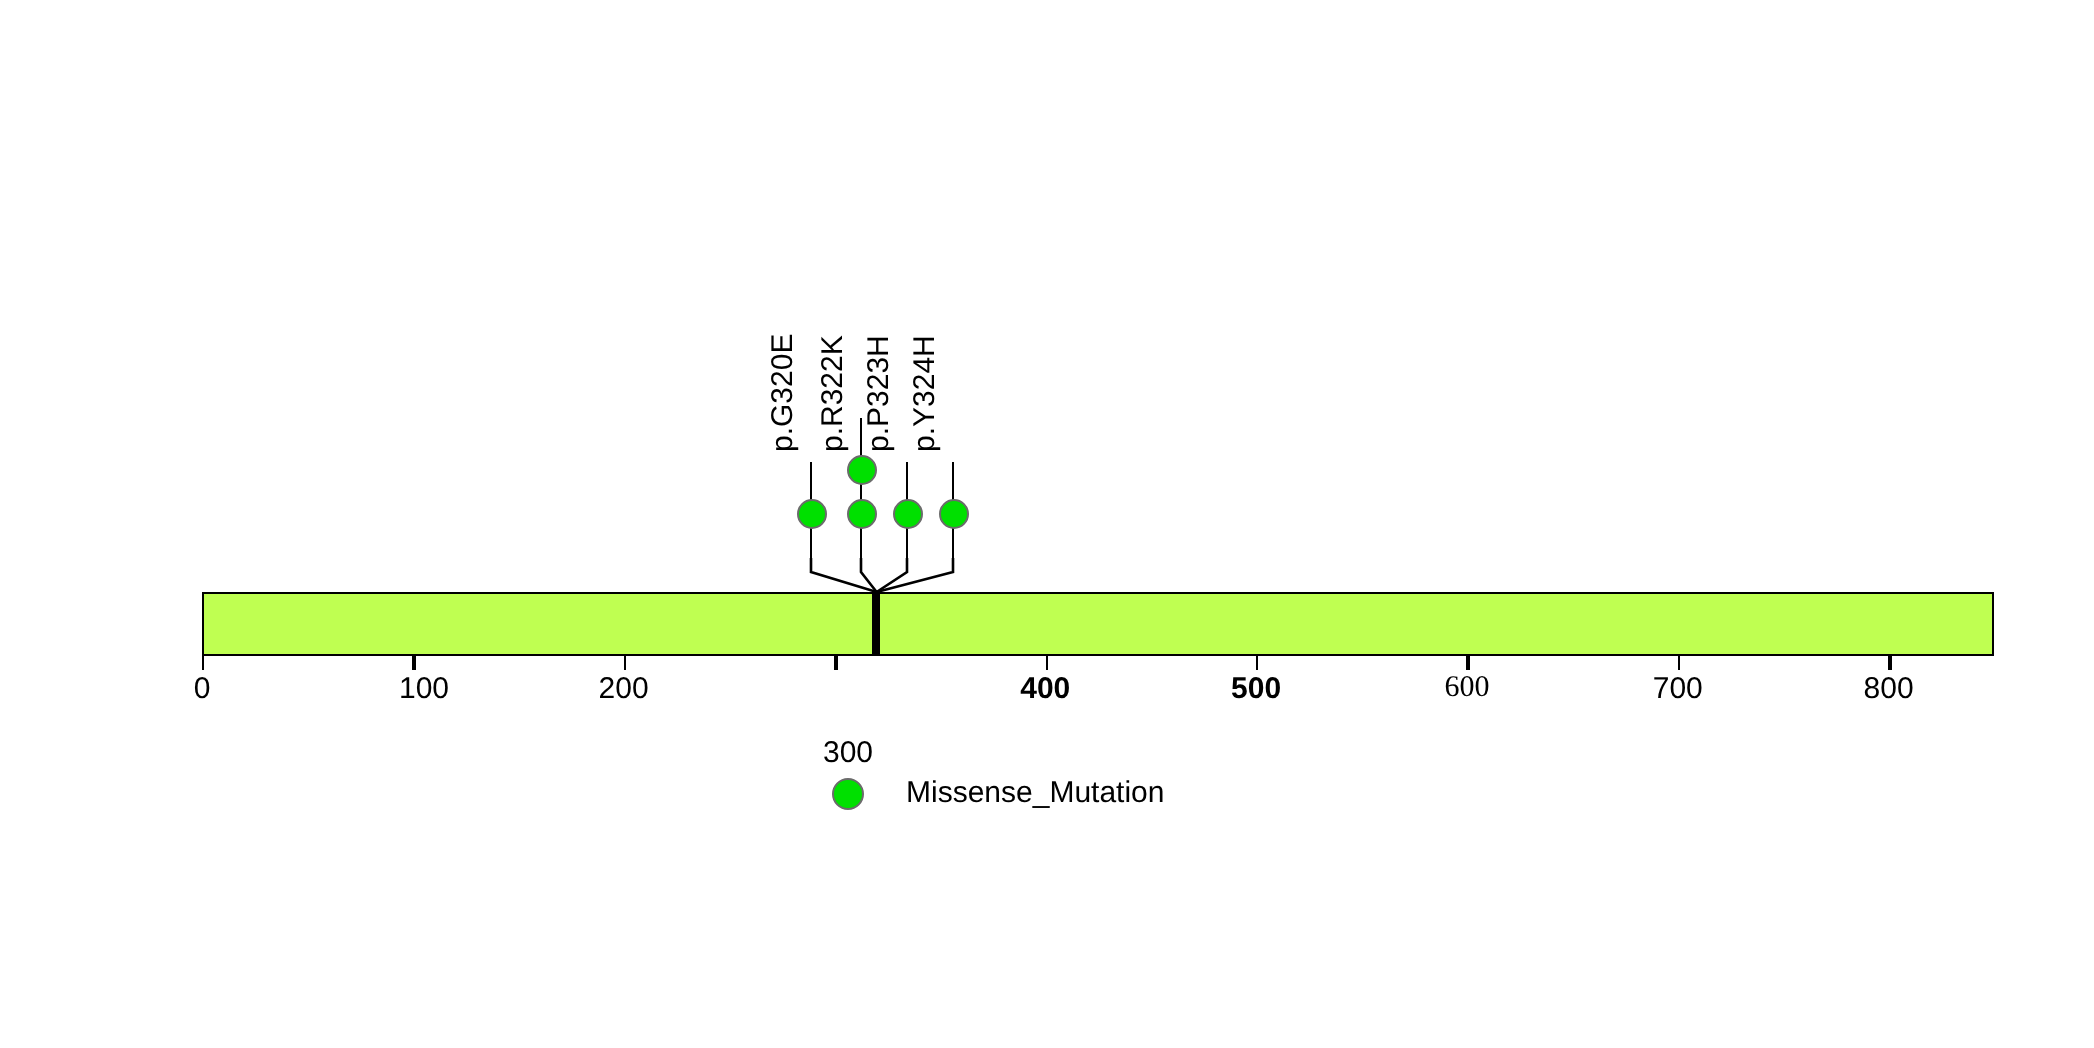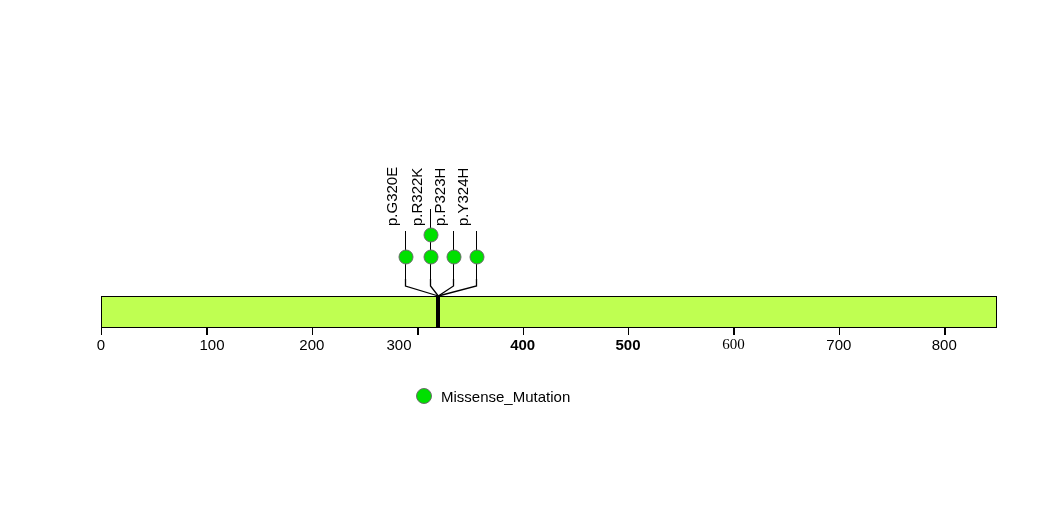--- a/index.html
+++ b/index.html
@@ -103,22 +103,22 @@
     height: 524px;
     pointer-events: none;
   }
 
   
   .legend {
     position: absolute;
     left: 416px;
     top: 388px;
     display: flex;
-    align-items: flex-start;
-    gap: 9px;
+    align-items: flex-end;
+    gap: 21px;
   }
   .legend-swatch {
     width: 16px;
     height: 16px;
     border-radius: 50%;
     background: #00e000;
     border: 1.2px solid #6b6b6b;
     box-sizing: border-box;
   }
   .legend-label {
@@ -149,21 +149,21 @@
 
   <div id="axis-group">
       <div class="axis-line"></div>
       <div class="axis-tick" style="left: 101px;"></div>
       <div class="axis-tick-label" style="left: 101px;">0</div>
       <div class="axis-tick" style="left: 206.412px;"></div>
       <div class="axis-tick-label" style="left: 212px;">100</div>
       <div class="axis-tick" style="left: 311.824px;"></div>
       <div class="axis-tick-label" style="left: 311.824px;">200</div>
       <div class="axis-tick" style="left: 417.235px;"></div>
-      <div class="axis-tick-label" style="left: 399px;">300</div>
+      <div class="axis-tick-label" style="left: 424px; margin-top: 32px;">300</div>
       <div class="axis-tick" style="left: 522.647px;"></div>
       <div class="axis-tick-label" style="left: 522.647px; font-weight: bold;">400</div>
       <div class="axis-tick" style="left: 628.059px;"></div>
       <div class="axis-tick-label" style="left: 628.059px; font-weight: bold;">500</div>
       <div class="axis-tick" style="left: 733.471px;"></div>
       <div class="axis-tick-label" style="left: 733.471px; font-family: Liberation Serif, serif;">600</div>
       <div class="axis-tick" style="left: 838.882px;"></div>
       <div class="axis-tick-label" style="left: 838.882px;">700</div>
       <div class="axis-tick" style="left: 944.294px;"></div>
       <div class="axis-tick-label" style="left: 944.294px;">800</div>

